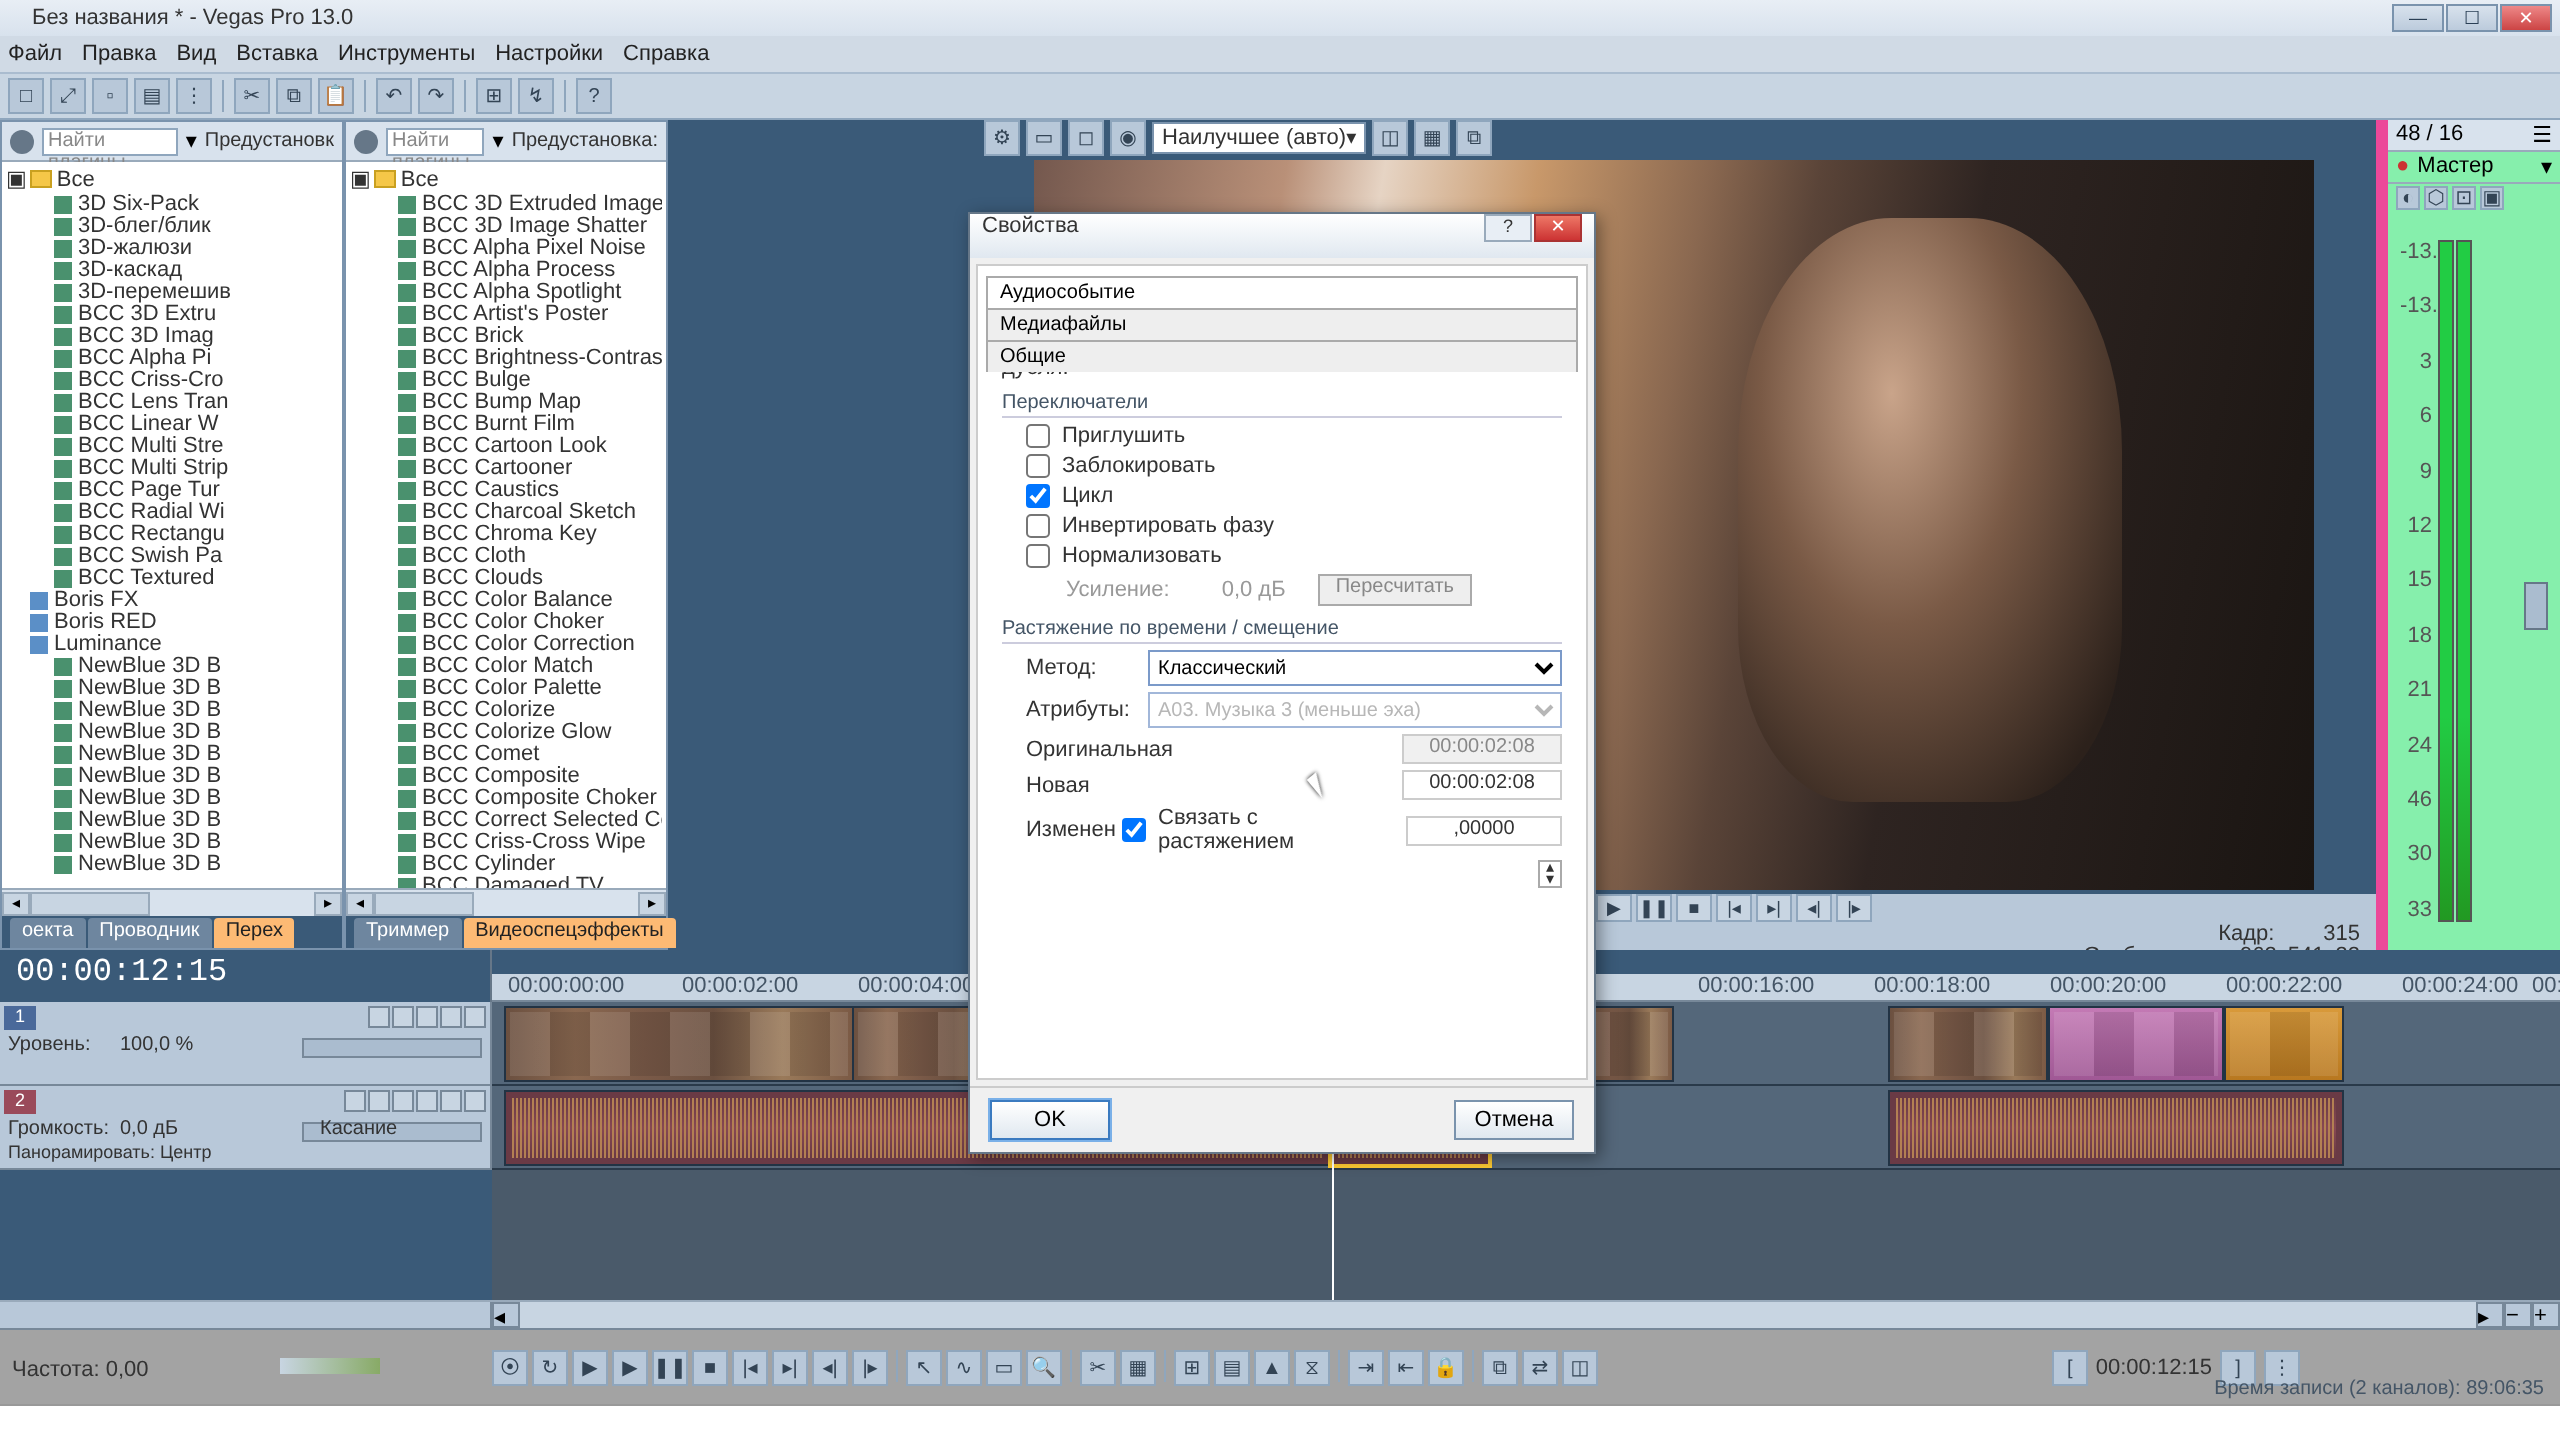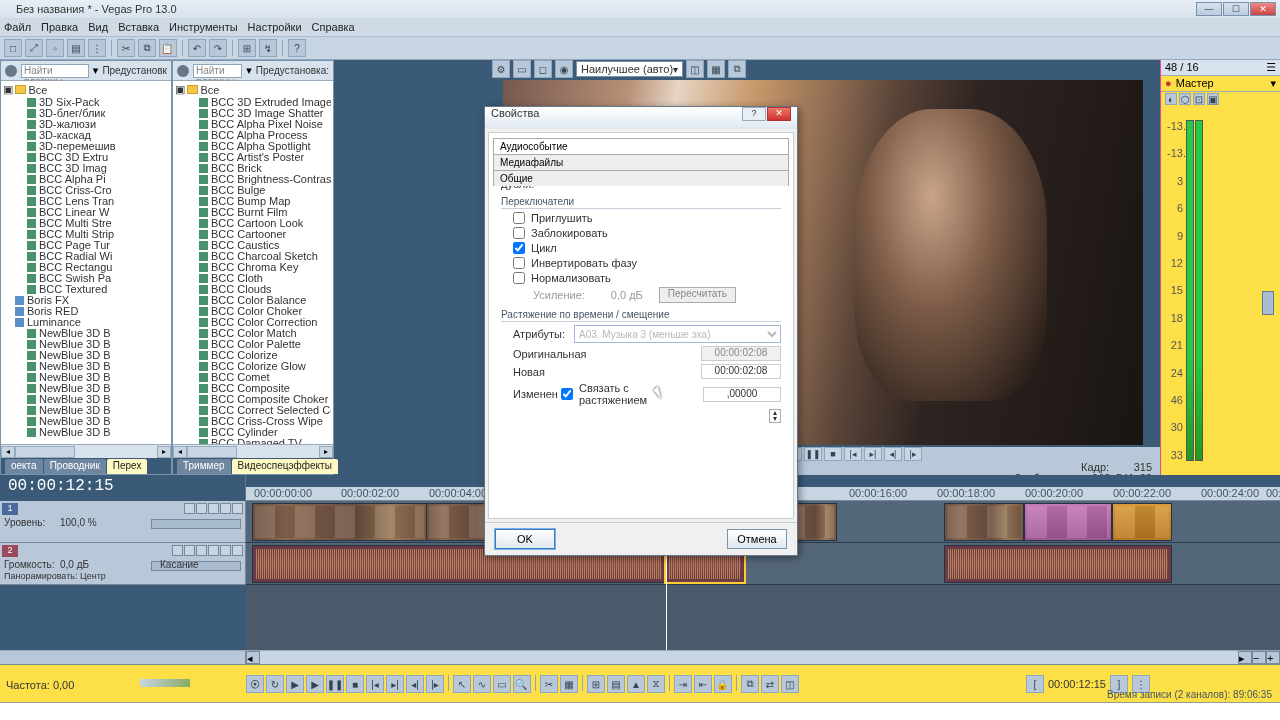--- a/index.html
+++ b/index.html
@@ -30,34 +30,34 @@
 .tree-row { display:flex; align-items:center; padding-left:24px; height:11px; line-height:11px; gap:3px; white-space:nowrap; overflow:hidden; }
 .tree-row .plug { width:9px; height:9px; background:#4a916e; flex-shrink:0; }
 .tree-row.grp { padding-left:12px; }
 .tree-row.grp .plug { background:#5b8fc7; }
 .scrollbar-h { height:14px; background:#d8e2ed; border-top:1px solid #9ab; display:flex; align-items:center; }
 .scrollbar-h .arrow { width:14px; height:12px; background:#c8d5e2; border:1px solid #9ab; font-size:8px; text-align:center; }
 .scrollbar-h .thumb { height:12px; background:#c8d5e2; border:1px solid #9ab; }
 
 .panel-tabs { height:16px; background:#3a5a78; display:flex; align-items:flex-end; padding-left:4px; gap:1px; }
 .panel-tab { height:15px; padding:1px 6px; background:#6e869f; color:#fff; font-size:10px; border-radius:2px 2px 0 0; }
-.panel-tab.active { background:#fef9c3; color:#222; }
+.panel-tab.active { background:#fdba74; color:#222; }
 
 .preview-col { flex:1; display:flex; flex-direction:column; background:#3a5a78; }
 .preview-toolbar { height:20px; display:flex; align-items:center; gap:3px; padding:0 6px; }
 .preview-toolbar .sel { height:16px; background:#fff; border:1px solid #7a93ad; font-size:10px; padding:0 4px; display:flex; align-items:center; color:#333; }
 .preview-area { flex:1; display:flex; justify-content:center; position:relative; padding-top:2px; }
 .preview-video { width:640px; height:365px; background:linear-gradient(100deg,#74584e 0%,#b99078 18%,#e6d4c4 25%,#c8986a 36%,#8a6850 48%,#5a4438 56%,#2e2421 68%,#1a1512 100%); position:relative; overflow:hidden; }
 .preview-video::before{content:'';position:absolute;left:55%;top:8%;width:30%;height:80%;background:radial-gradient(ellipse at 40% 30%,#c9a48a 0%,#7a5a46 40%,#2c211b 85%);border-radius:40% 40% 30% 30%;}
 .transport { height:20px; background:#b8c8d9; margin-top:2px; display:flex; align-items:center; justify-content:center; gap:2px; }
 .transport .tbtn2 { width:18px; height:14px; background:#c8d5e2; border:1px solid #8fa6bd; font-size:9px; text-align:center; line-height:12px; color:#345; }
 .preview-info { height:24px; background:#b8c8d9; font-size:10px; padding:1px 8px; color:#333; text-align:right; }
 .preview-info div { line-height:11px; }
 
-.meter-col { width:120px; background:#fde047; border-left:1px solid #ec4899; display:flex; flex-direction:column; }
+.meter-col { width:92px; background:#86efac; border-left:6px solid #ec4899; display:flex; flex-direction:column; }
 .meter-head { height:16px; background:#d8e2ed; font-size:10px; padding:1px 4px; border-bottom:1px solid #9ab; display:flex; }
 .meter-body { flex:1; display:flex; padding:4px; gap:1px; position:relative; }
 .meter-scale { width:20px; font-size:8px; color:#555; text-align:right; display:flex; flex-direction:column; justify-content:space-between; padding:10px 2px; }
 .meter-bar { width:8px; background:linear-gradient(#2c4,#2c4 70%,#292 100%); border:1px solid #555; margin-top:10px; margin-bottom:10px; }
 
 .timeline-area { position:absolute; top:475px; left:0; right:0; bottom:18px; background:#3a5a78; display:flex; flex-direction:column; }
 .tl-header-row { display:flex; height:26px; }
 .tl-track-headers { width:246px; background:#b8c8d9; border-right:1px solid #678; }
 .tl-timecode { height:26px; background:#3a5a78; color:#fff; font-size:16px; font-family:'Courier New',monospace; padding:2px 8px; }
 .tl-ruler { flex:1; height:14px; background:#c8d5e2; border-bottom:1px solid #789; font-size:9px; color:#456; position:relative; display:flex; margin-top:12px; }
@@ -77,21 +77,21 @@
 .clip { position:absolute; top:2px; height:38px; border:1px solid #234; }
 .clip.vid { background:linear-gradient(90deg,#6b5040,#8a6850,#7a5a48,#6b5040,#9a7a5a,#7b5a45); }
 .clip.vid::after{content:'';position:absolute;inset:2px;background:repeating-linear-gradient(90deg,rgba(255,255,255,.1) 0 20px,rgba(0,0,0,.1) 20px 40px);}
 .clip.aud { background:#6a3a45; }
 .clip.aud::before { content:''; position:absolute; inset:3px; background:repeating-linear-gradient(90deg,#b85 0 1px,transparent 1px 2px),linear-gradient(#6a3a45,#8a4a55,#6a3a45); opacity:.9; }
 .clip.sel { border:1px solid #ffcc33; box-shadow:0 0 0 1px #ffcc33; }
 .playhead { position:absolute; top:0; bottom:0; width:1px; background:#fff; left:420px; }
 .scrollrow { height:14px; background:#c8d5e2; border-top:1px solid #9ab; display:flex; }
 .scrollrow .arrow { width:14px; height:13px; background:#b8c8d9; border:1px solid #789; }
 
-.tl-footer { height:38px; background:#fde047; border-top:1px solid #789; padding:2px 6px; font-size:10px; color:#333; position:relative; }
+.tl-footer { height:38px; background:#a3a3a3; border-top:1px solid #789; padding:2px 6px; font-size:10px; color:#333; position:relative; }
 .tl-footer .rate { position:absolute; left:6px; top:14px; }
 .tl-footer .toolbar2 { position:absolute; left:246px; top:10px; display:flex; gap:2px; }
 .tl-footer .rec { position:absolute; right:8px; bottom:2px; font-size:10px; color:#456; }
 
 .statusbar { position:absolute; bottom:0; left:0; right:0; height:18px; background:#fff; border-top:1px solid #999; }
 
 
 .dialog { position:absolute; left:484px; top:106px; width:314px; background:#f0f0f0; border:1px solid #678; box-shadow:2px 2px 8px rgba(0,0,0,.4); z-index:100; }
 .dialog .dtitle { height:22px; background:linear-gradient(#fff,#e0e8f0); display:flex; padding:0 6px; font-size:11px; color:#333; }
 .dialog .dtitle .spacer { flex:1; }
@@ -714,20 +714,24 @@
           </div>
         <div class="drow" style="padding-left:20px;color:#999">
           <span>Усиление:</span>
           <span style="width:40px;text-align:right;margin-left:12px">0,0 дБ</span>
           <span class="rebtn" style="margin-left:10px">Пересчитать</span>
         </div>
       </div>
       <div class="dgroup">Растяжение по времени / смещение</div>
       <div style="padding-left:12px">
         <div class="drow">
+            <span style="width:55px">Метод:</span>
+          <select><option>Классический</option></select>
+          </div>
+        <div class="drow">
             <span style="width:55px">Атрибуты:</span>
           <select disabled="" style="color:#999"><option>A03. Музыка 3 (меньше эха)</option></select>
           </div>
         <div class="drow">
             <span style="width:80px">Оригинальная</span>
             <span class="val dis">00:00:02:08</span>
           </div>
         <div class="drow">
             <span style="width:80px">Новая</span>
             <span class="val">00:00:02:08</span>

